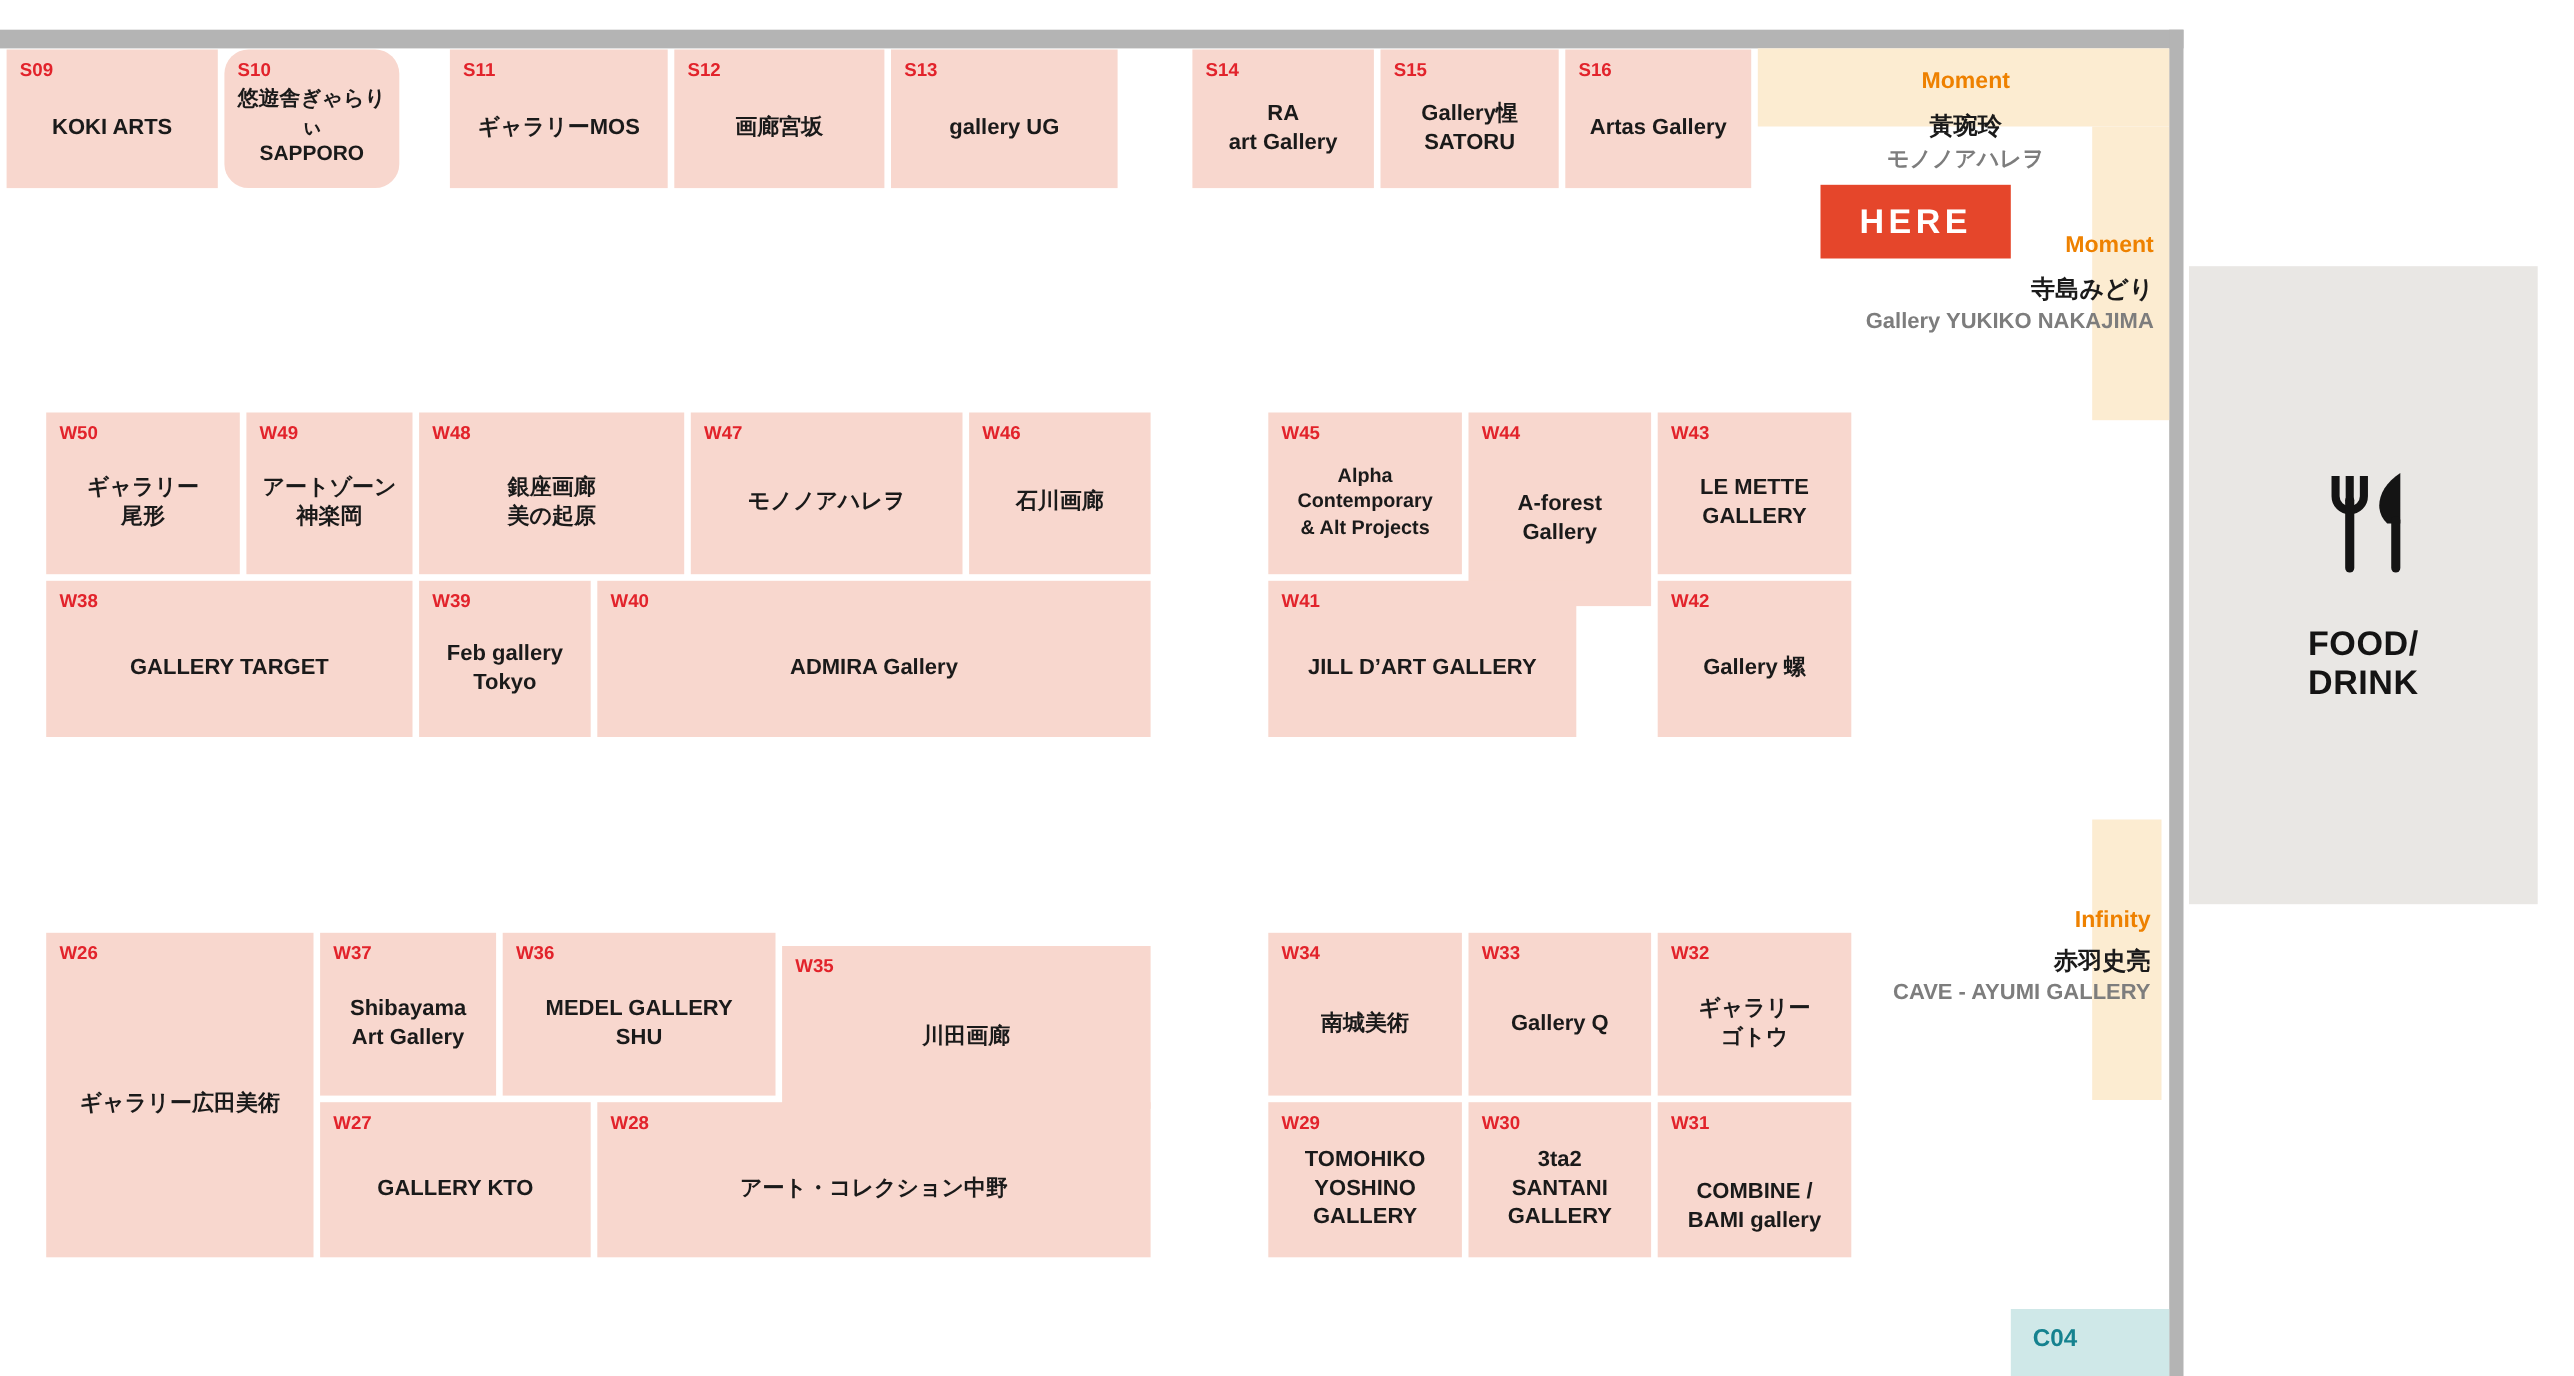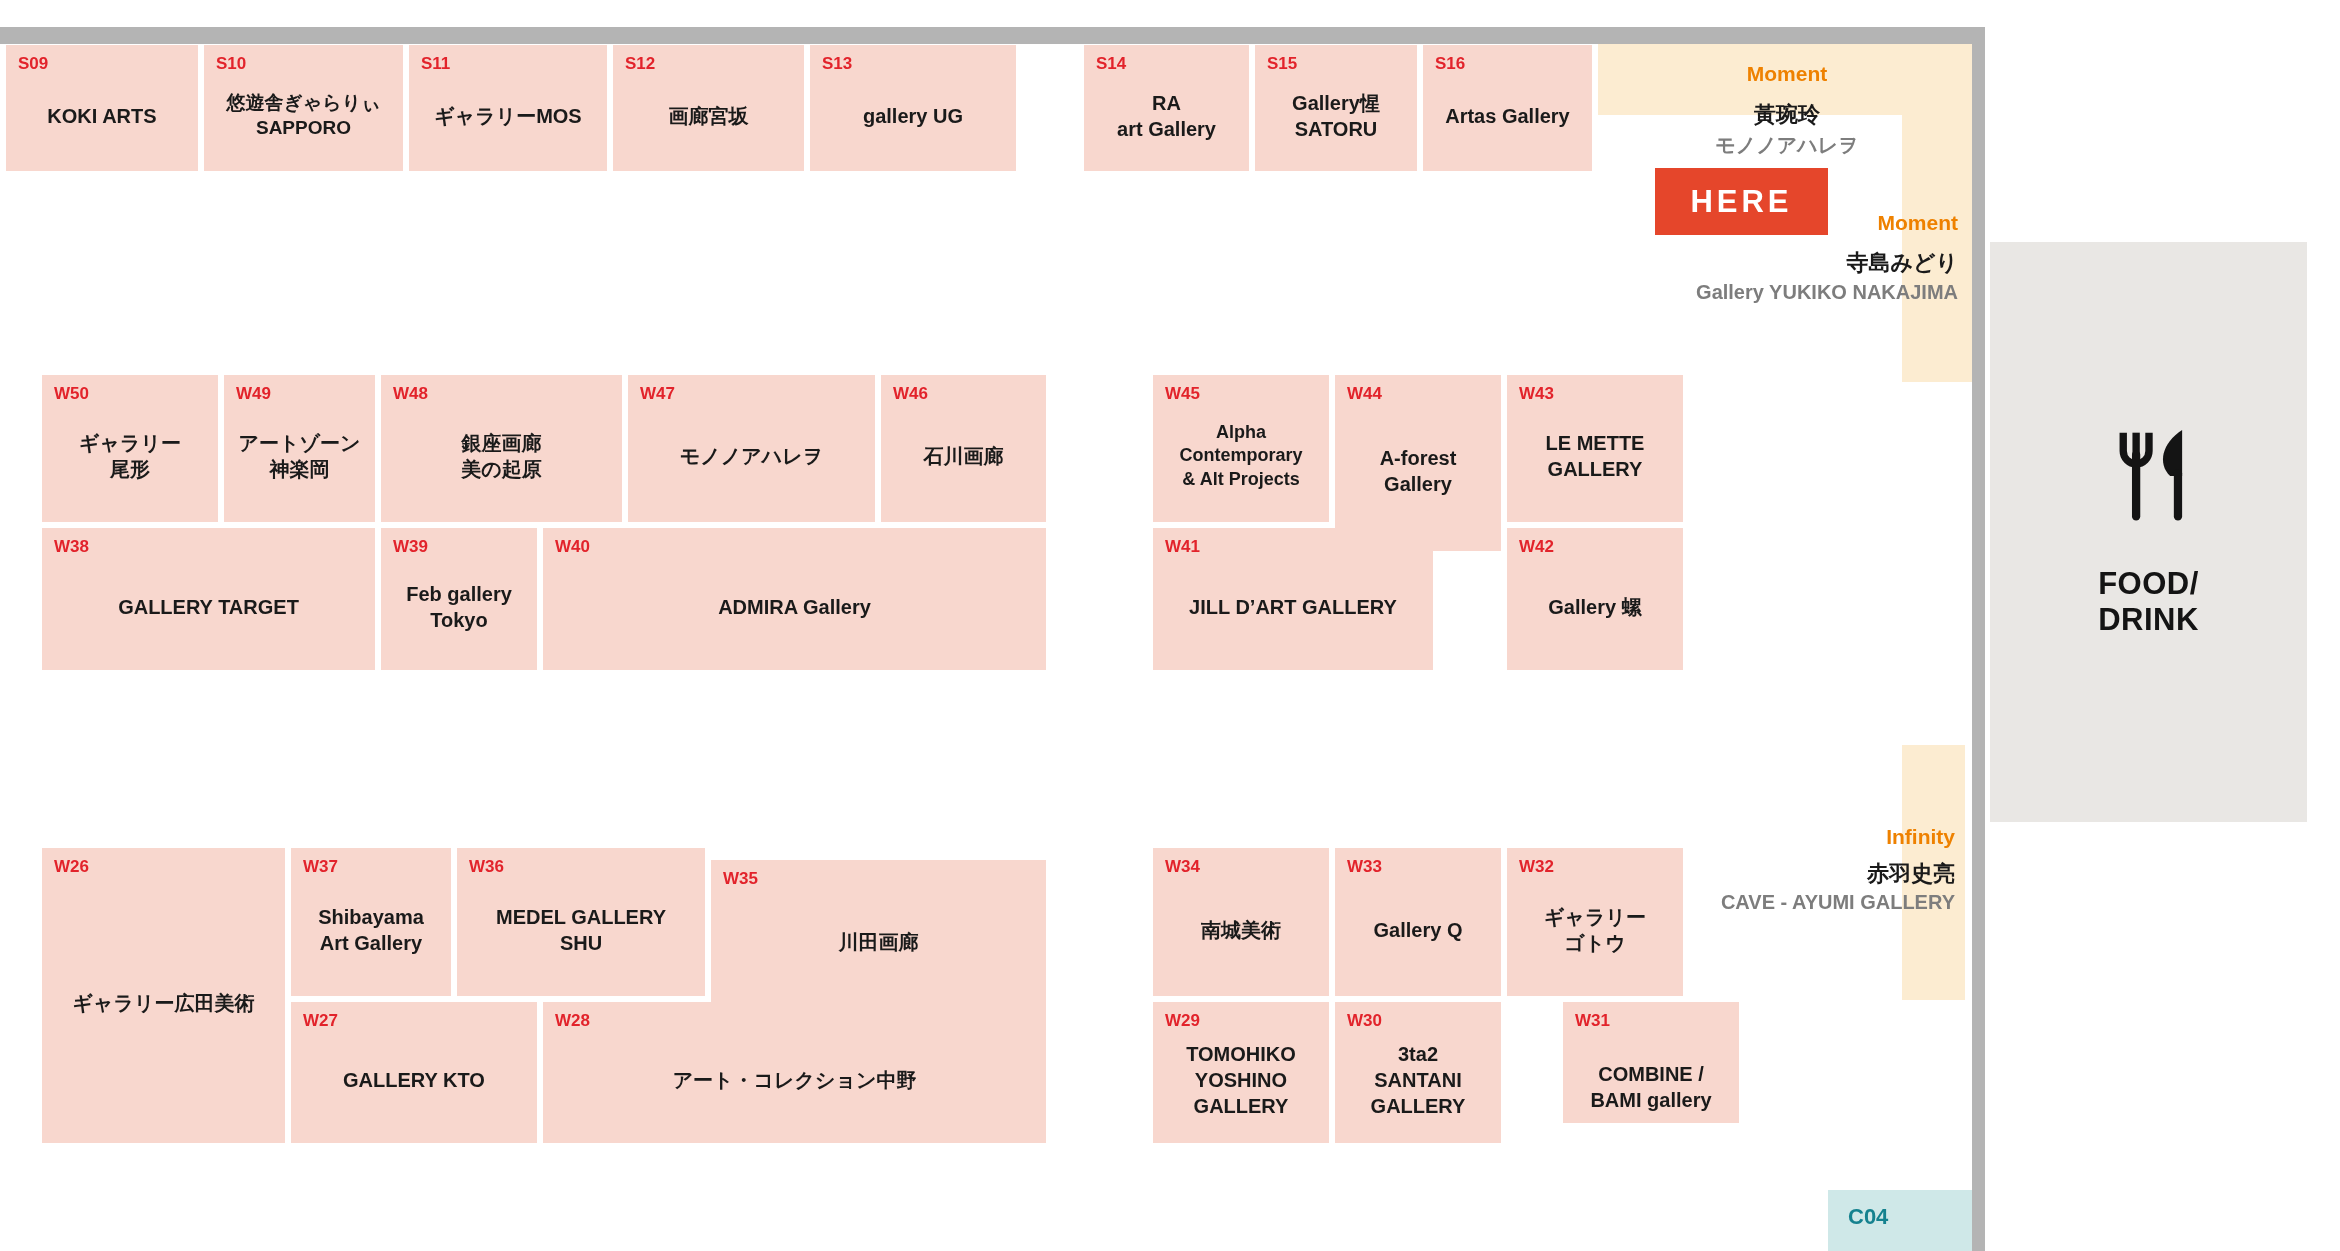--- a/index.html
+++ b/index.html
@@ -85,21 +85,21 @@
   </div>
 
   <div class="c04" style="left:1828px;top:1190px;width:144px;height:61px;">
     <span>C04</span>
   </div>
 
 <div class="booth" style="left: 6px; top: 45px; width: 192px; height: 126px;">
       <span class="code">S09</span>
       <span class="name">KOKI ARTS</span>
     </div>
-    <div class="booth" style="left: 204px; top: 45px; width: 199px; height: 126px;">
+    <div class="booth" style="left: 204px; top: 45px; width: 159px; height: 126px; border-radius: 22px;">
       <span class="code">S10</span>
       <span class="name" style="font-size: 19px;">悠遊舎ぎゃらりぃ
 SAPPORO</span>
     </div>
     <div class="booth" style="left: 409px; top: 45px; width: 198px; height: 126px;">
       <span class="code">S11</span>
       <span class="name">ギャラリーMOS</span>
     </div>
     <div class="booth" style="left: 613px; top: 45px; width: 191px; height: 126px; justify-content: flex-end;">
       <span class="code">S12</span>
@@ -227,18 +227,18 @@
       <span class="name">TOMOHIKO
 YOSHINO
 GALLERY</span>
     </div>
     <div class="booth" style="left: 1335px; top: 1002px; width: 166px; height: 141px;">
       <span class="code">W30</span>
       <span class="name">3ta2
 SANTANI
 GALLERY</span>
     </div>
-    <div class="booth" style="left: 1563px; top: 1002px; width: 176px; height: 121px; gap: 32px;">
+    <div class="booth" style="left: 1507px; top: 1002px; width: 176px; height: 141px; gap: 32px;">
       <span class="code">W31</span>
       <span class="name">COMBINE /
 BAMI gallery</span>
     </div>
   </div>
 
 </body></html>

